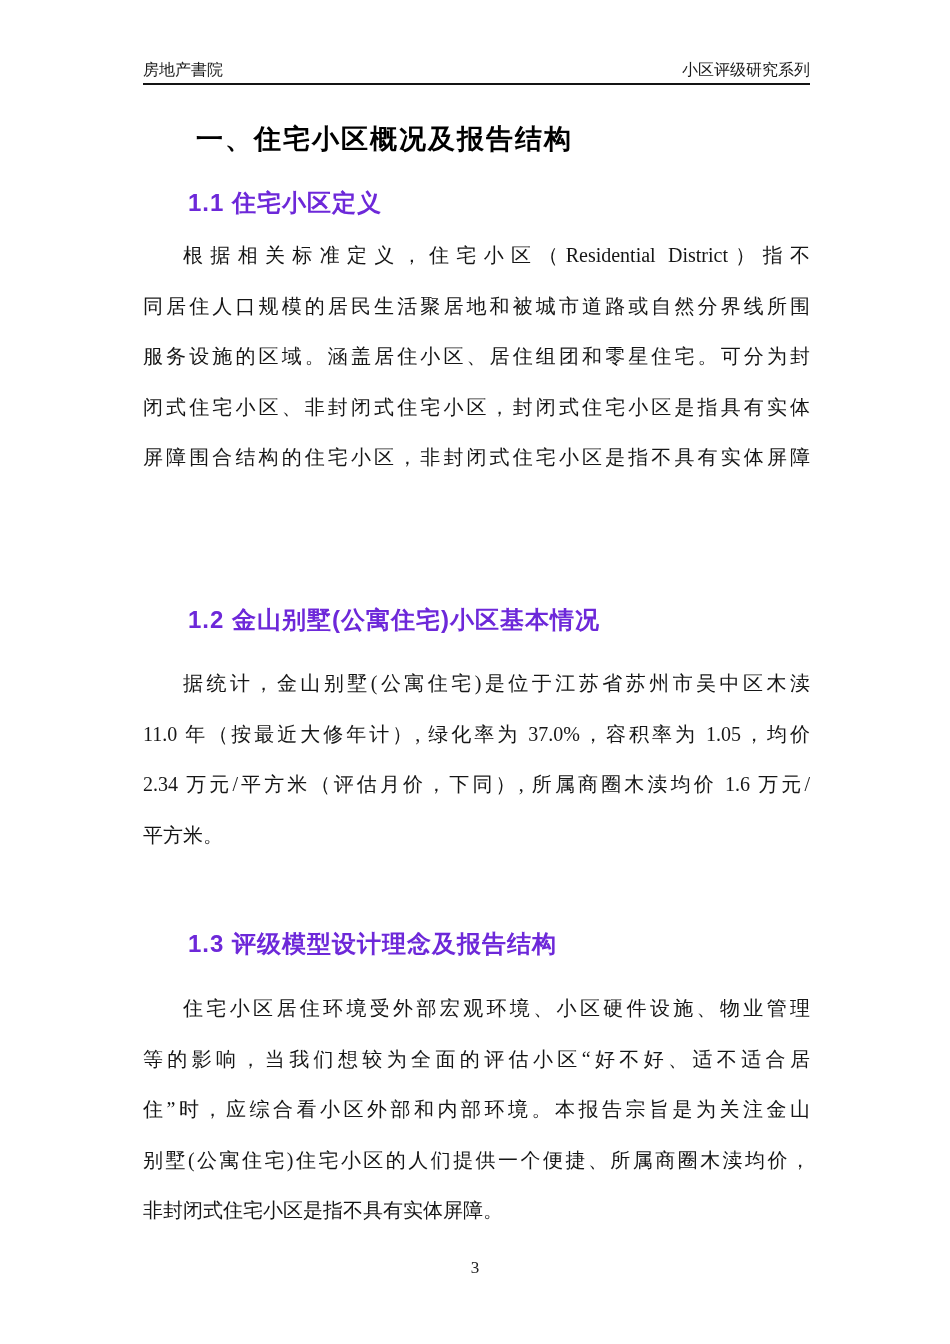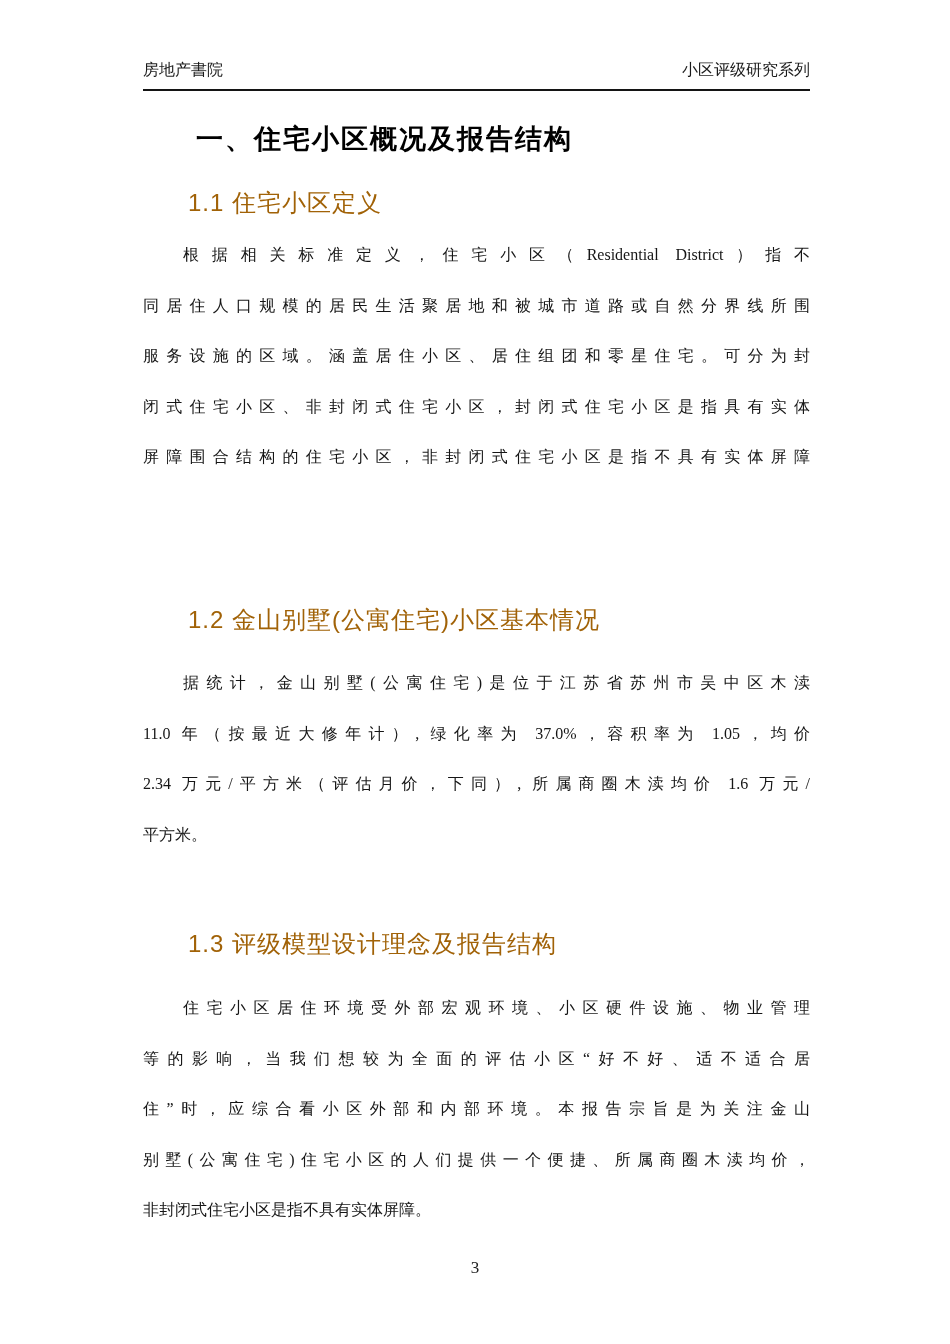--- a/index.html
+++ b/index.html
@@ -18,21 +18,21 @@
   }
   
   .header {
     position: absolute;
     left: 143px;
     right: 140px;
     top: 60px;
     display: flex;
     justify-content: space-between;
     align-items: flex-end;
-    padding-bottom: 8px;
+    padding-bottom: 2px;
     border-bottom: 2.5px solid #141414;
     font-family: "Liberation Sans", "DejaVu Sans", sans-serif;
     font-size: 16px;
     color: #1a1a1a;
   }
   
   .title {
     position: absolute;
     left: 196px;
     top: 121px;
@@ -43,39 +43,39 @@
     letter-spacing: 2px;
     color: #000000;
   }
   
   .h2 {
     position: absolute;
     left: 188px;
     margin: 0;
     font-family: "Liberation Sans", "DejaVu Sans", sans-serif;
     font-size: 24px;
-    font-weight: 400;
+    font-weight: 700;
     letter-spacing: 1px;
-    color: #a16207;
+    color: #6d28d9;
   }
   .h2-a { top: 187px; }
   .h2-b { top: 604px; }
   .h2-c { top: 928px; }
   
   .para {
     position: absolute;
     left: 143px;
     width: 667px;
   }
   .para-a { top: 241px; }
   .para-b { top: 669px; }
   .para-c { top: 994px; }
   .bl {
     height: 50.5px;
-    font-size: 16px;
+    font-size: 20px;
     line-height: 28px;
     text-align: justify;
     text-align-last: justify;
     white-space: nowrap;
     color: #161616;
   }
   .bl.indent { padding-left: 40px; }
   .bl.end { text-align-last: left; }
   
   .pagenum {

